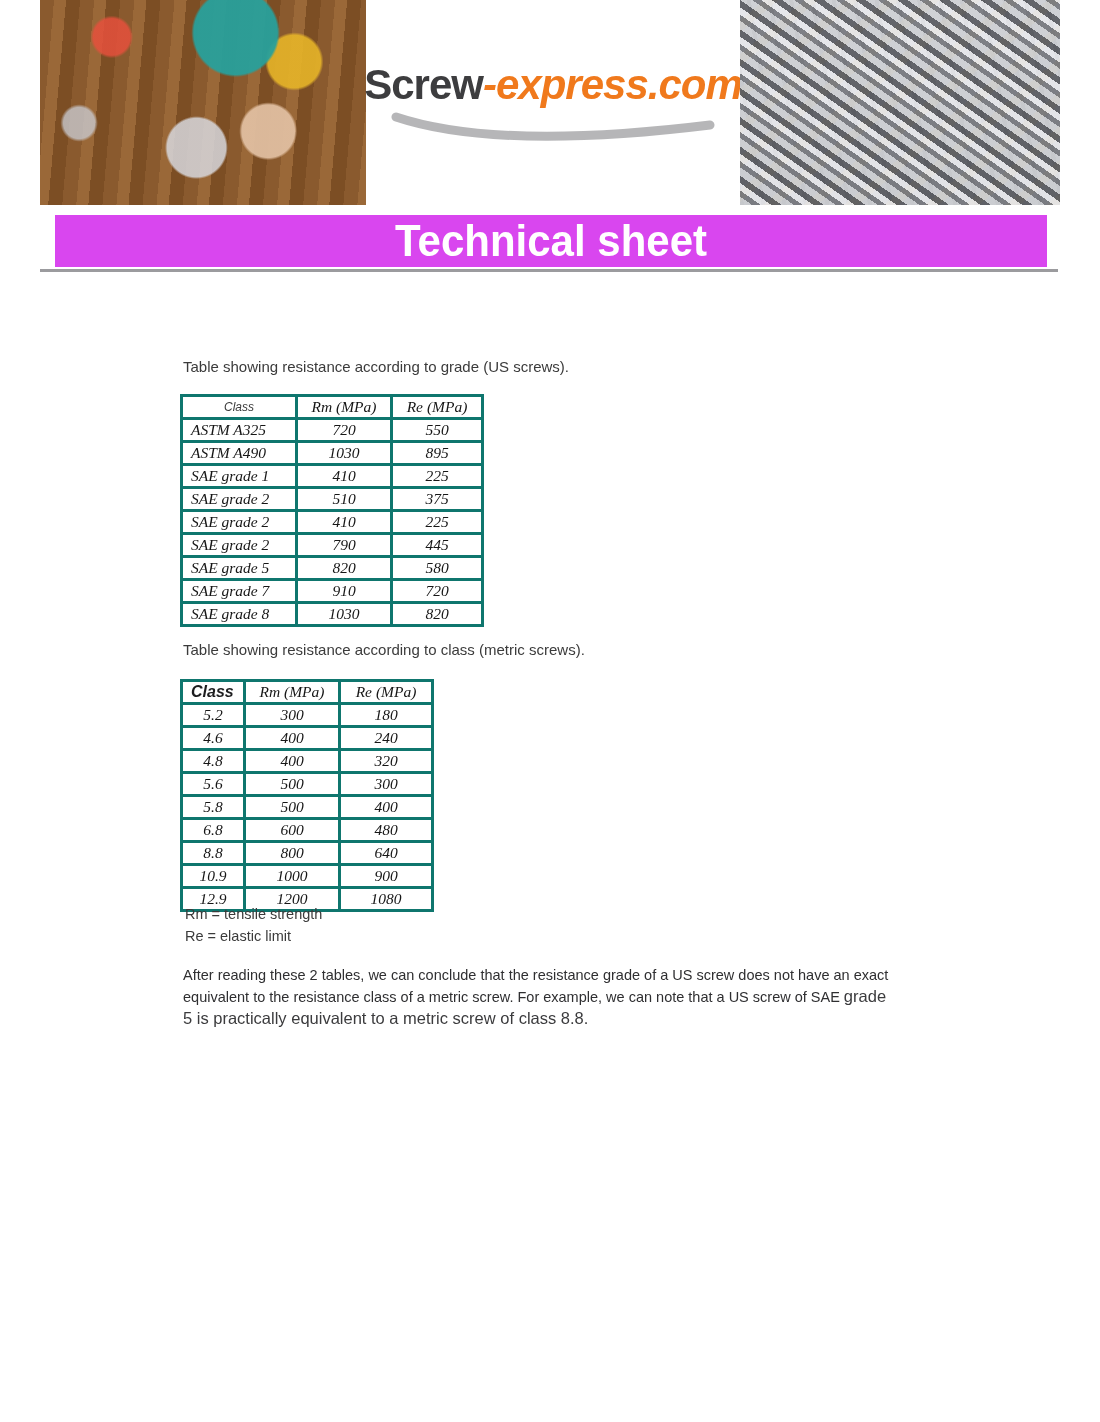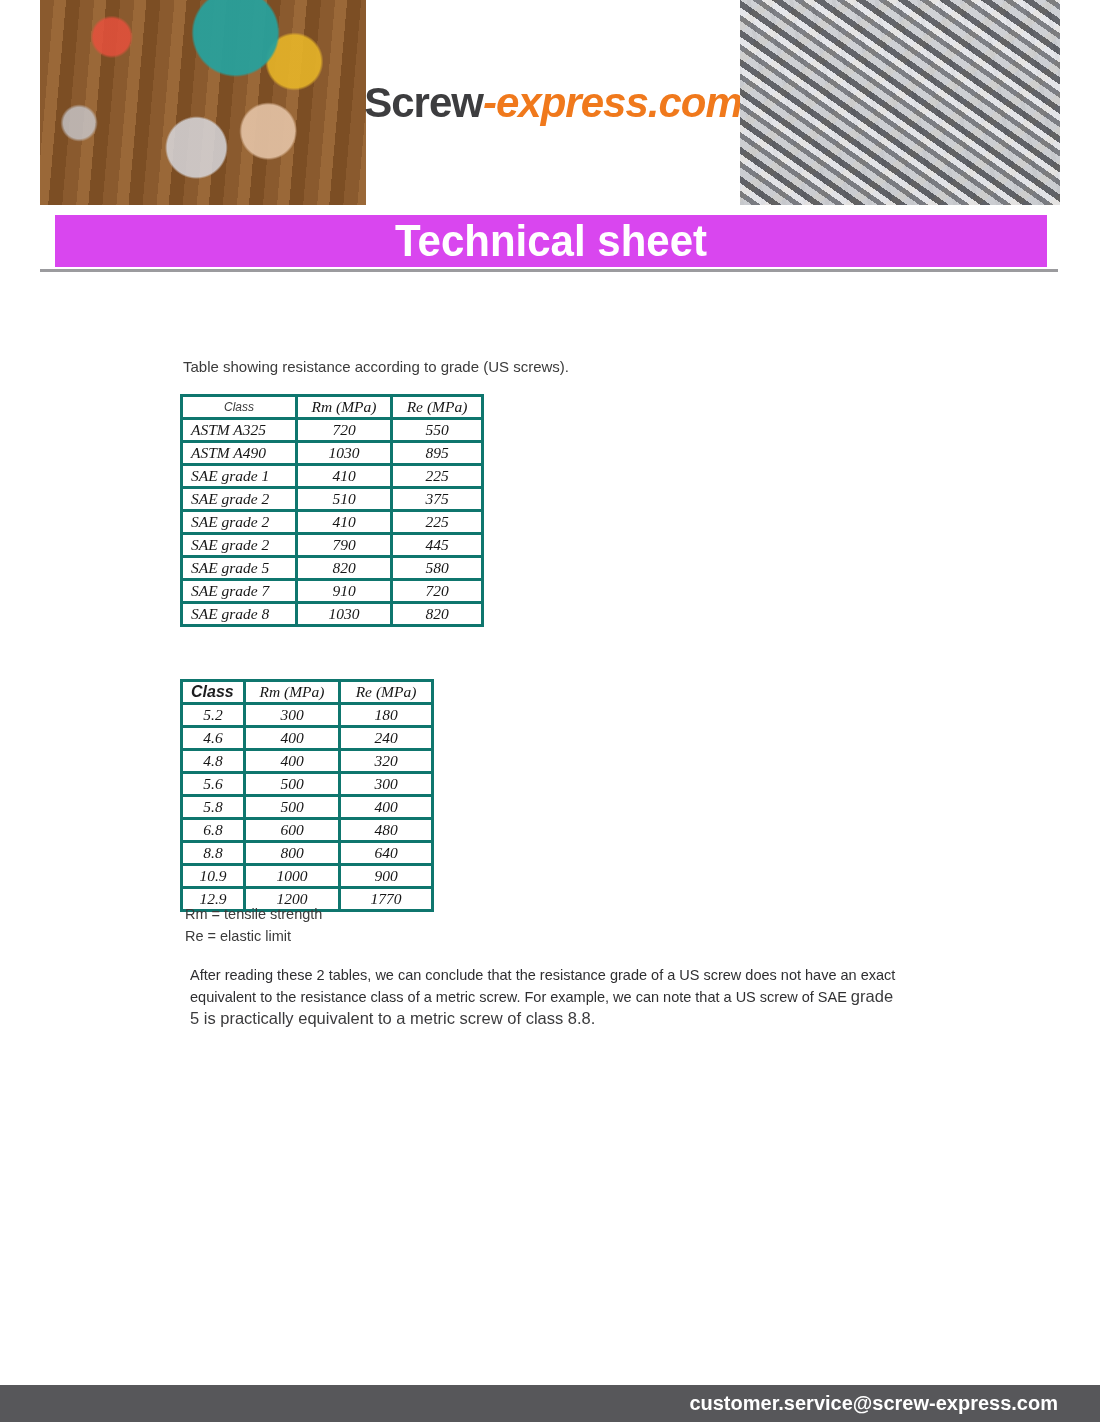--- a/index.html
+++ b/index.html
@@ -26,21 +26,21 @@
   .photo-right{
     left:740px;width:320px;
     background:
       repeating-linear-gradient(35deg,rgba(210,212,216,.9) 0 7px,rgba(120,122,128,.9) 7px 12px,rgba(235,236,240,.9) 12px 18px,rgba(90,92,98,.9) 18px 24px),
       repeating-linear-gradient(-40deg,rgba(190,150,60,.55) 0 9px,transparent 9px 26px),
       repeating-linear-gradient(80deg,rgba(40,40,44,.5) 0 4px,transparent 4px 21px),
       linear-gradient(#b9babf,#85868b);
   }
   .logo-zone{
     position:absolute;left:366px;top:0;width:374px;height:205px;
-    display:flex;flex-direction:row;align-items:center;justify-content:center;
+    display:flex;flex-direction:column;align-items:center;justify-content:center;
   }
   .logo-text{font-size:42px;font-weight:bold;letter-spacing:-1px;white-space:nowrap;}
   .logo-text .p1{color:#3d3d3f;}
   .logo-text .p2{color:#f0791c;font-style:italic;}
   .swoosh{margin-top:2px;}
 
   
   .title-bar{
     position:absolute;left:55px;top:215px;width:992px;height:52px;
     background:#d946ef;display:flex;align-items:center;justify-content:center;
@@ -77,21 +77,21 @@
     color:#1d1d1f;width:44px;text-align:left;
   }
   .metric-table th:nth-child(2){width:76px;}
   .metric-table th:nth-child(3){width:74px;}
 
   .legend{position:absolute;left:185px;font-size:14.5px;color:#3b3b3b;}
   .legend-rm{top:906px;}
   .legend-re{top:928px;}
 
   .paragraph{
-    position:absolute;left:190px;top:965px;width:716px;
+    position:absolute;left:183px;top:965px;width:716px;
     font-size:14.5px;line-height:21px;color:#2f2f31;
   }
   .paragraph .big{font-size:16.5px;color:#3b3b3d;}
 
   
   .footer-bar{
     position:absolute;left:0;bottom:0;width:1100px;height:37px;
     background:#57575a;display:flex;align-items:center;justify-content:flex-end;
   }
   .footer-bar span{
@@ -173,20 +173,21 @@
           <td>720</td>
         </tr>
         <tr>
           <td>SAE grade 8</td>
           <td>1030</td>
           <td>820</td>
         </tr>
       </tbody>
   </table>
 
+  <div class="intro intro-metric">Table showing resistance according to class (metric screws).</div>
   <table class="metric-table">
     <thead>
         <tr>
           <th>Class</th>
           <th>Rm (MPa)</th>
           <th>Re (MPa)</th>
         </tr>
       </thead>
     <tbody>
         <tr>
@@ -225,29 +226,26 @@
           <td>640</td>
         </tr>
         <tr>
           <td>10.9</td>
           <td>1000</td>
           <td>900</td>
         </tr>
         <tr>
           <td>12.9</td>
           <td>1200</td>
-          <td>1770</td>
+          <td>1080</td>
         </tr>
       </tbody>
   </table>
 
   <div class="legend legend-rm">Rm = tensile strength</div>
   <div class="legend legend-re">Re = elastic limit</div>
 
   <div class="paragraph">
     <span>After reading these 2 tables, we can conclude that the resistance grade of a US screw does not have an exact equivalent to the resistance class of a metric screw. For example, we can note that a US screw of SAE </span><span class="big">grade 5 is practically equivalent to a metric screw of class 8.8.</span>
   </div>
 
-  <div class="footer-bar">
-    <span>customer.service@screw-express.com</span>
-  </div>
 
 </div>
 
 </body></html>

